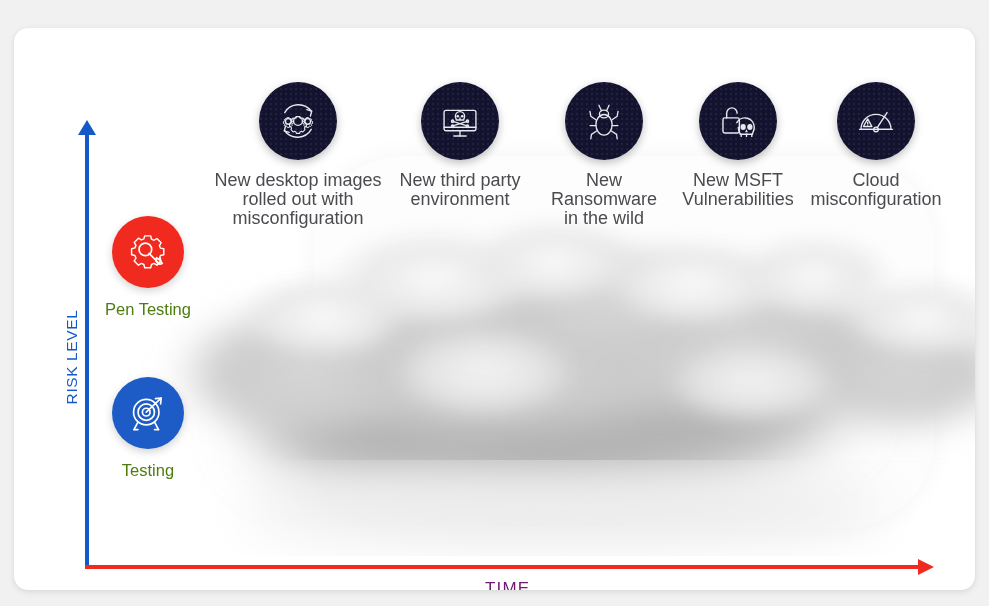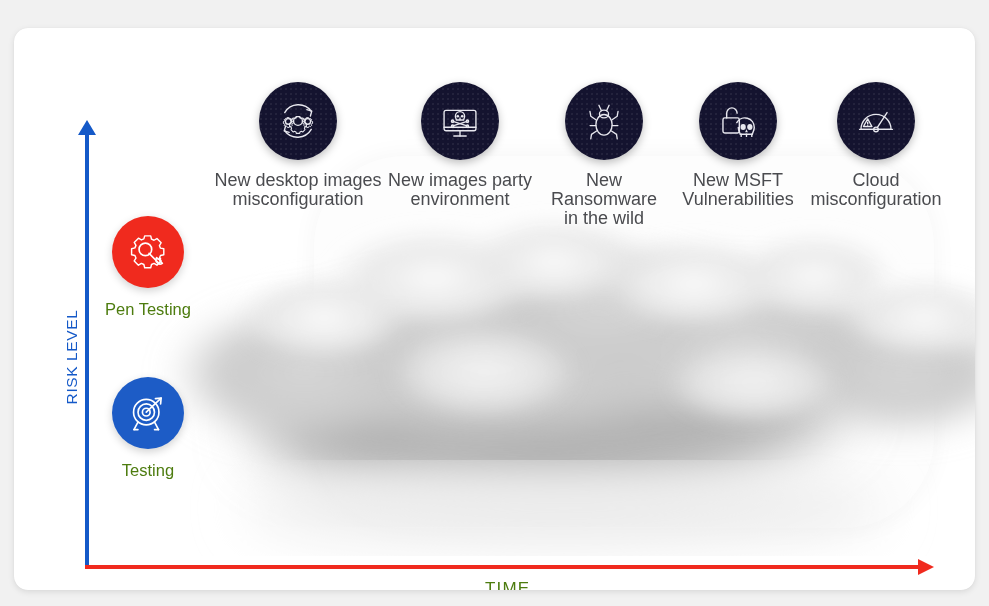--- a/index.html
+++ b/index.html
@@ -102,21 +102,21 @@
     font-size: 15.5px;
     letter-spacing: 0.6px;
     font-family: "Liberation Sans", sans-serif;
     white-space: nowrap;
   }
 
   #x-axis-label {
     position: absolute;
     left: 471px;
     top: 551px;
-    color: #4d7c0f;
+    color: #701a75;
     font-size: 17px;
     letter-spacing: 1.2px;
     font-family: "Liberation Sans", sans-serif;
   }
 
   
   .legend-item {
     position: absolute;
     width: 180px;
     text-align: center;
@@ -296,20 +296,21 @@
             <path d="M23.6 19.6h4.8l.5 2.1 2 .9 1.9-1 3.4 3.4-1 1.9.9 2 2.1.5v4.8l-2.1.5-.9 2 1 1.9-3.4 3.4-1.9-1-2 .9-.5 2.1h-4.8l-.5-2.1-2-.9-1.9 1-3.4-3.4 1-1.9-.9-2-2.1-.5v-4.8l2.1-.5.9-2-1-1.9 3.4-3.4 1.9 1 2-.9z" transform="scale(0.78) translate(7.3,7.3)"></path>
             <circle cx="15" cy="26.5" r="3.2"></circle>
             <path d="M13.5 21.8h3l.3 1.4 1.3.6 1.3-.7 2.2 2.2-.7 1.3.6 1.3 1.4.3v3l-1.4.3-.6 1.3.7 1.3-2.2 2.2-1.3-.7-1.3.6-.3 1.4h-3l-.3-1.4-1.3-.6-1.3.7-2.2-2.2.7-1.3-.6-1.3-1.4-.3v-3l1.4-.3.6-1.3-.7-1.3 2.2-2.2 1.3.7 1.3-.6z" transform="scale(0.70) translate(6.4,9.9)"></path>
             <circle cx="37" cy="26.5" r="3.2"></circle>
             <path d="M35.5 21.8h3l.3 1.4 1.3.6 1.3-.7 2.2 2.2-.7 1.3.6 1.3 1.4.3v3l-1.4.3-.6 1.3.7 1.3-2.2 2.2-1.3-.7-1.3.6-.3 1.4h-3l-.3-1.4-1.3-.6-1.3.7-2.2-2.2.7-1.3-.6-1.3-1.4-.3v-3l1.4-.3.6-1.3-.7-1.3 2.2-2.2 1.3.7 1.3-.6z" transform="scale(0.70) translate(15.8,9.9)"></path>
           </g>
         </svg>
       </div>
       <div class="threat-label">
         <div>New desktop images</div>
+        <div>rolled out with</div>
         <div>misconfiguration</div>
       </div>
     </div>
 
     <div class="threat" id="threat-1">
       <div class="threat-circle">
         <svg class="ico" width="46" height="46" viewBox="0 0 52 52">
           <g fill="none" stroke="#e8e8ef" stroke-width="1.55" stroke-linecap="round" stroke-linejoin="round">
             <rect x="8" y="14" width="36" height="23" rx="2.2"></rect>
             <path d="M8 33h36"></path>
@@ -322,21 +323,21 @@
             <path d="M18 31.6 L34 26.4"></path>
             <path d="M18 26.4 L34 31.6"></path>
             <circle cx="17.6" cy="31.8" r="1.3"></circle>
             <circle cx="34.4" cy="31.8" r="1.3"></circle>
             <circle cx="17.6" cy="26.2" r="1.3"></circle>
             <circle cx="34.4" cy="26.2" r="1.3"></circle>
           </g>
         </svg>
       </div>
       <div class="threat-label">
-        <div>New images party</div>
+        <div>New third party</div>
         <div>environment</div>
       </div>
     </div>
 
     <div class="threat" id="threat-2">
       <div class="threat-circle">
         <svg class="ico" width="44" height="44" viewBox="0 0 52 52">
           <g fill="none" stroke="#e8e8ef" stroke-width="1.55" stroke-linecap="round" stroke-linejoin="round">
             <ellipse cx="26" cy="30.5" rx="9.6" ry="12.2"></ellipse>
             <ellipse cx="26" cy="17.8" rx="5.4" ry="4.6"></ellipse>

